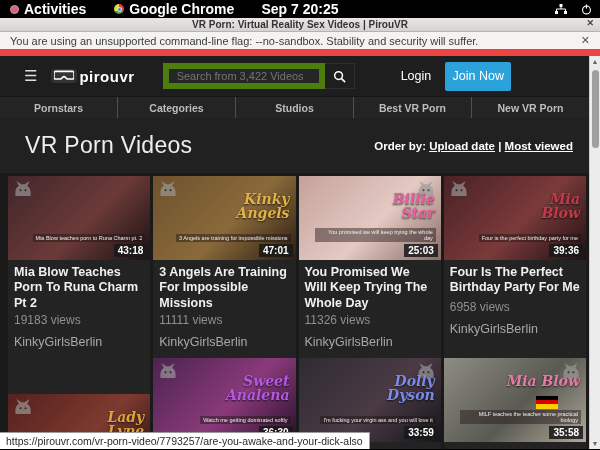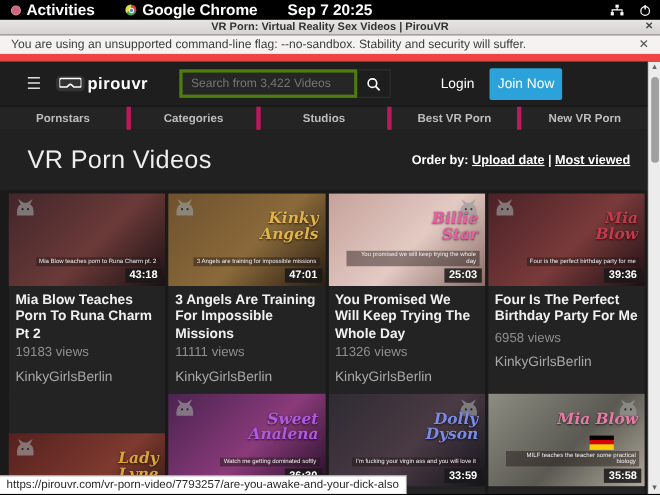--- a/index.html
+++ b/index.html
@@ -34,31 +34,31 @@
   
   .site { height:393px; background:#1a1a1a; position:relative; overflow:hidden; }
   .site-inner { margin-right:11px; }
 
   .hdr { height:40px; background:#1e1e1e; display:flex; align-items:center; }
   .burger { color:#ddd; font-size:15px; margin-left:24px; }
   .logo { display:flex; align-items:center; gap:2px; margin-left:14px; }
   .logo-badge { background:#343434; border-radius:4px; padding:1px 3px; display:flex; align-items:center; }
   .logo-text { color:#fff; font-weight:bold; font-size:15px; letter-spacing:.5px; }
   .searchwrap { display:flex; margin-left:28px; }
-  .searchwrap input { width:162px; height:26px; background:#262626; border:3px solid #4d7c0f;
+  .searchwrap input { width:162px; height:26px; background:#262626; border:6px solid #4d7c0f;
     color:#9a9a9a; font-size:11px; padding:0 8px; outline:none; }
   .searchbtn { width:30px; height:26px; background:#1e1e1e; border:1px solid #303030; border-left:none;
     display:flex; align-items:center; justify-content:center; }
   .login { color:#fff; font-size:12.5px; margin-left:46px; }
   .joinbtn { margin-left:14px; width:66px; height:29px; border:none; border-radius:2px;
     color:#fff; font-size:12.5px; display:flex; align-items:center; justify-content:center; }
 
   .nav { height:22px; background:#242424; display:flex; border-top:1px solid #161616; }
   .nav-item { flex:1; display:flex; align-items:center; justify-content:center;
-    color:#bdbdbd; font-size:10.5px; font-weight:bold; border-left:4px solid #be185d; }
+    color:#bdbdbd; font-size:10.5px; font-weight:bold; border-left:1px solid #be185d; }
   .nav-item:first-child { border-left:none; }
 
   .headrow { height:55px; background:#212121; display:flex; align-items:center; padding:0 16px 0 25px; }
   .h1 { color:#eee; font-size:23px; font-weight:normal; letter-spacing:.3px; }
   .orderby { margin-left:auto; color:#fff; font-size:11.5px; font-weight:bold; }
   .orderby a { color:#fff; text-decoration:underline; }
 
   .grid { display:grid; grid-template-columns:repeat(4,1fr); column-gap:3px; row-gap:0;
     padding:3px 0 0 0; margin:0 3px 0 8px; background:#1a1a1a; }
   .card { background:#232323; }

